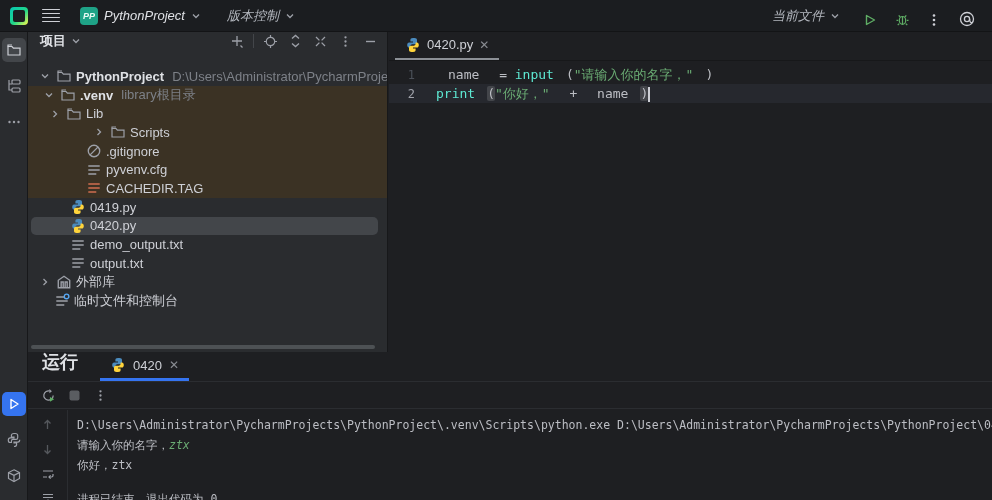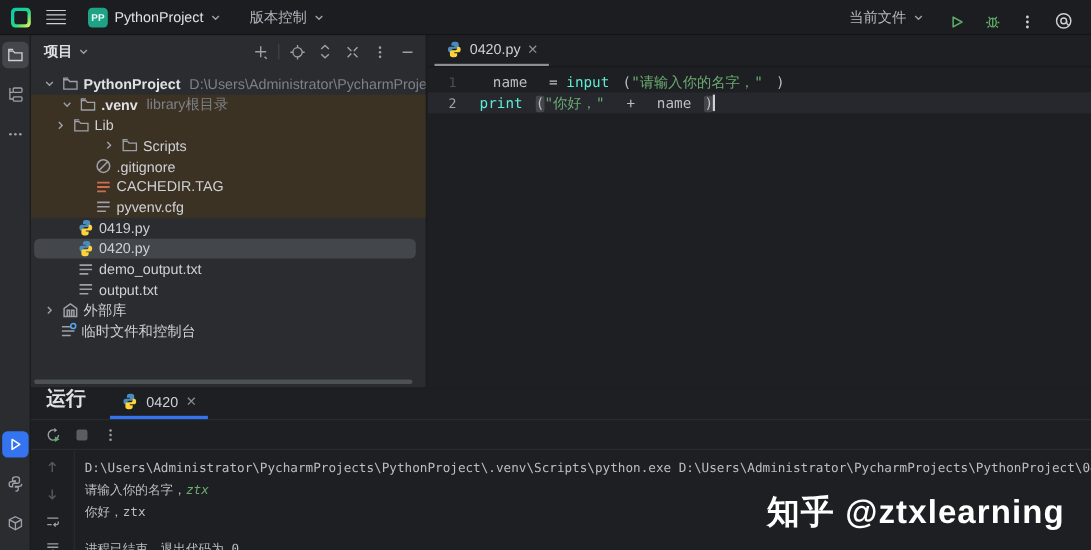--- a/index.html
+++ b/index.html
@@ -2,21 +2,21 @@
 <html><head>
 <meta charset="utf-8">
 <style>
   * { margin:0; padding:0; box-sizing:border-box; }
   html,body { width:992px; height:500px; background:#1e1f22; overflow:hidden;
     font-family:"Liberation Sans", sans-serif; }
   .app { position:relative; width:992px; height:500px; background:#1e1f22; color:#bcbec4; }
 
   
   .titlebar { position:absolute; top:0; left:0; right:0; height:32px; background:#1b1d20;
-    border-bottom:1px solid #131416; display:flex; align-items:center; padding:0 10px; gap:8px; }
+    border-bottom:1px solid #131416; display:flex; align-items:center; padding:0 10px; gap:8px;font-style:italic; }
   .tb-left { display:flex; align-items:center; gap:14px; }
   .logo { width:18px; height:18px; border-radius:4px;
     background:linear-gradient(135deg,#08c7b4 0%,#21d789 55%,#fcf84a 100%); position:relative; }
   .logo:after { content:""; position:absolute; inset:3px; background:#1b1d20; border-radius:2px; }
   .hamburger { width:18px; height:14px; display:flex; flex-direction:column; justify-content:space-between; cursor:pointer; }
   .hamburger i { display:block; height:1.6px; background:#ced0d6; border-radius:1px; }
   .proj-switch { display:flex; align-items:center; gap:6px; padding:3px 6px; border-radius:4px; }
   .pp-badge { width:18px; height:18px; border-radius:4px; background:#1fa387; color:#eafaf4;
     font-size:9px; font-weight:bold; display:flex; align-items:center; justify-content:center; }
   .tb-text { font-size:13px; color:#dfe1e5; }
@@ -31,21 +31,21 @@
     border-right:1px solid #17181a; display:flex; flex-direction:column; align-items:center; padding-top:6px; }
   .stripe .slot { width:24px; height:24px; border-radius:5px; display:flex; align-items:center;
     justify-content:center; margin-bottom:12px; cursor:pointer; }
   .slot.active-grey { background:#43464a; }
   .stripe .spacer { flex:1; }
   .slot.active-blue { background:#3574f0; }
 
   
   .project { position:absolute; left:28px; top:32px; width:360px; height:320px; background:#2a2c2f;
     border-right:1px solid #17181a; overflow:hidden; }
-  .proj-header { height:30px; display:flex; align-items:center; padding:0 8px 0 12px; }
+  .proj-header { height:30px; display:flex; align-items:flex-start; padding:0 8px 0 12px; }
   .proj-title { font-size:13px; font-weight:bold; color:#dfe1e5; display:flex; gap:5px; align-items:center; cursor:pointer; }
   .proj-tools { margin-left:auto; display:flex; align-items:center; gap:7px; }
   .proj-tools .tool { width:18px; height:18px; display:flex; align-items:center; justify-content:center;
     border-radius:4px; cursor:pointer; }
   .vdiv { width:1px; height:14px; background:#43464a; }
   .tree { padding-top:5px; font-size:13px; position:relative; }
   .trow { height:18.7px; display:flex; align-items:center; gap:4px; cursor:pointer; position:relative; }
   .trow .lbl { color:#ced0d6; white-space:nowrap; }
   .trow .lbl.b { font-weight:bold; color:#dfe1e5; }
   .trow .dim { color:#7d8188; white-space:nowrap; overflow:hidden; margin-left:4px; }
@@ -256,21 +256,21 @@
             </svg>
           </span>
         <svg class="icon16" width="15" height="15" viewBox="0 0 16 16" fill="none" stroke="#9da0a8" stroke-width="1.2">
             <path d="M2 4.5h4l1.4 1.6H14V13H2z"></path>
             <path d="M2 4.5V3h4"></path>
           </svg>
         <span class="lbl b">PythonProject</span>
         <span class="dim">D:\Users\Administrator\PycharmProjects\PythonProje</span>
       </div>
 
-      <div class="trow" style="padding-left:26px">
+      <div class="trow" style="padding-left:14px">
         <span class="chslot">
             <svg width="10" height="10" viewBox="0 0 10 10">
               <path d="M2 3.5l3 3 3-3" stroke="#9da0a8" fill="none" stroke-width="1.3"></path>
             </svg>
           </span>
         <svg class="icon16" width="15" height="15" viewBox="0 0 16 16" fill="none" stroke="#9da0a8" stroke-width="1.2">
             <path d="M2 4.5h4l1.4 1.6H14V13H2z"></path>
             <path d="M2 4.5V3h4"></path>
           </svg>
         <span class="lbl b">.venv</span>
@@ -305,31 +305,31 @@
 
       <div class="trow" style="padding-left:58px">
         <svg class="icon16" width="14" height="14" viewBox="0 0 14 14" fill="none" stroke="#9da0a8" stroke-width="1.2">
             <circle cx="7" cy="7" r="5"></circle>
             <path d="M3.6 10.4l6.8-6.8"></path>
           </svg>
         <span class="lbl">.gitignore</span>
       </div>
 
       <div class="trow" style="padding-left:58px">
+        <svg class="icon16" width="14" height="14" viewBox="0 0 14 14" stroke="#9da0a8" stroke-width="1.3">
+            <path d="M2 3.5h10M2 7h10M2 10.5h7"></path>
+          </svg>
+        <span class="lbl">pyvenv.cfg</span>
+      </div>
+
+      <div class="trow" style="padding-left:58px">
         <svg class="icon16" width="14" height="14" viewBox="0 0 14 14" stroke="#cf6d4f" stroke-width="1.5">
             <path d="M2 3.5h10M2 7h10M2 10.5h7"></path>
           </svg>
         <span class="lbl">CACHEDIR.TAG</span>
-      </div>
-
-      <div class="trow" style="padding-left:58px">
-        <svg class="icon16" width="14" height="14" viewBox="0 0 14 14" stroke="#9da0a8" stroke-width="1.3">
-            <path d="M2 3.5h10M2 7h10M2 10.5h7"></path>
-          </svg>
-        <span class="lbl">pyvenv.cfg</span>
       </div>
 
       <div class="trow" style="padding-left:42px">
         <svg class="icon16" width="15" height="15" viewBox="0 0 16 16">
             <path d="M8 1c-2 0-2.6.9-2.6 2v1.6H8v.8H4.2C2.8 5.4 2.2 6.6 2.2 8s.6 2.6 2 2.6h1.2V9.2c0-1 .8-1.9 1.9-1.9h3c.9 0 1.7-.8 1.7-1.7V3c0-1.1-.9-2-2.5-2z" fill="#4b8bbe"></path>
             <path d="M8 15c2 0 2.6-.9 2.6-2v-1.6H8v-.8h3.8c1.4 0 2-1.2 2-2.6s-.6-2.6-2-2.6h-1.2v1.4c0 1-.8 1.9-1.9 1.9h-3c-.9 0-1.7.8-1.7 1.7V13c0 1.1.9 2 2.5 2z" fill="#ffd43b"></path>
           </svg>
         <span class="lbl">0419.py</span>
       </div>
 
@@ -462,14 +462,13 @@
           <svg width="14" height="14" viewBox="0 0 14 14" fill="none" stroke="#9da0a8" stroke-width="1.2">
               <path d="M2 2.5h10M2 5.5h10M7 7.5v4M5 9.8l2 2 2-2M2 13h10"></path>
             </svg>
         </span>
       </div>
 
       <div class="console"><div>D:\Users\Administrator\PycharmProjects\PythonProject\.venv\Scripts\python.exe D:\Users\Administrator\PycharmProjects\PythonProject\0420.py</div><div><span>请输入你的名字，</span><span class="stdin">ztx</span></div><div>你好，ztx</div><div class="blankline"></div><div>进程已结束，退出代码为 0</div></div>
     </div>
   </section>
 
-  <div class="watermark">知乎 @ztxlearning</div>
 </div>
 
 </body></html>

